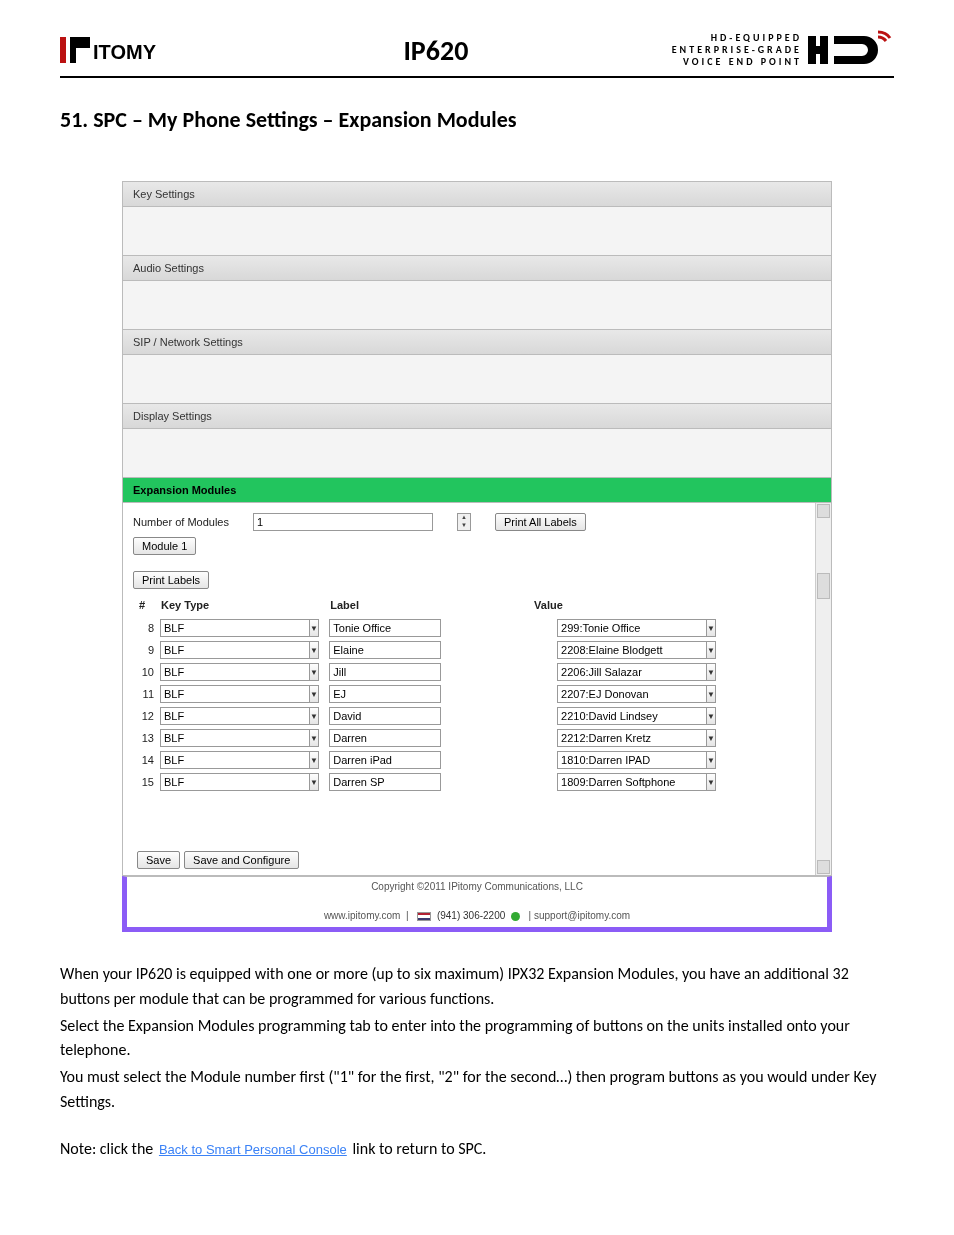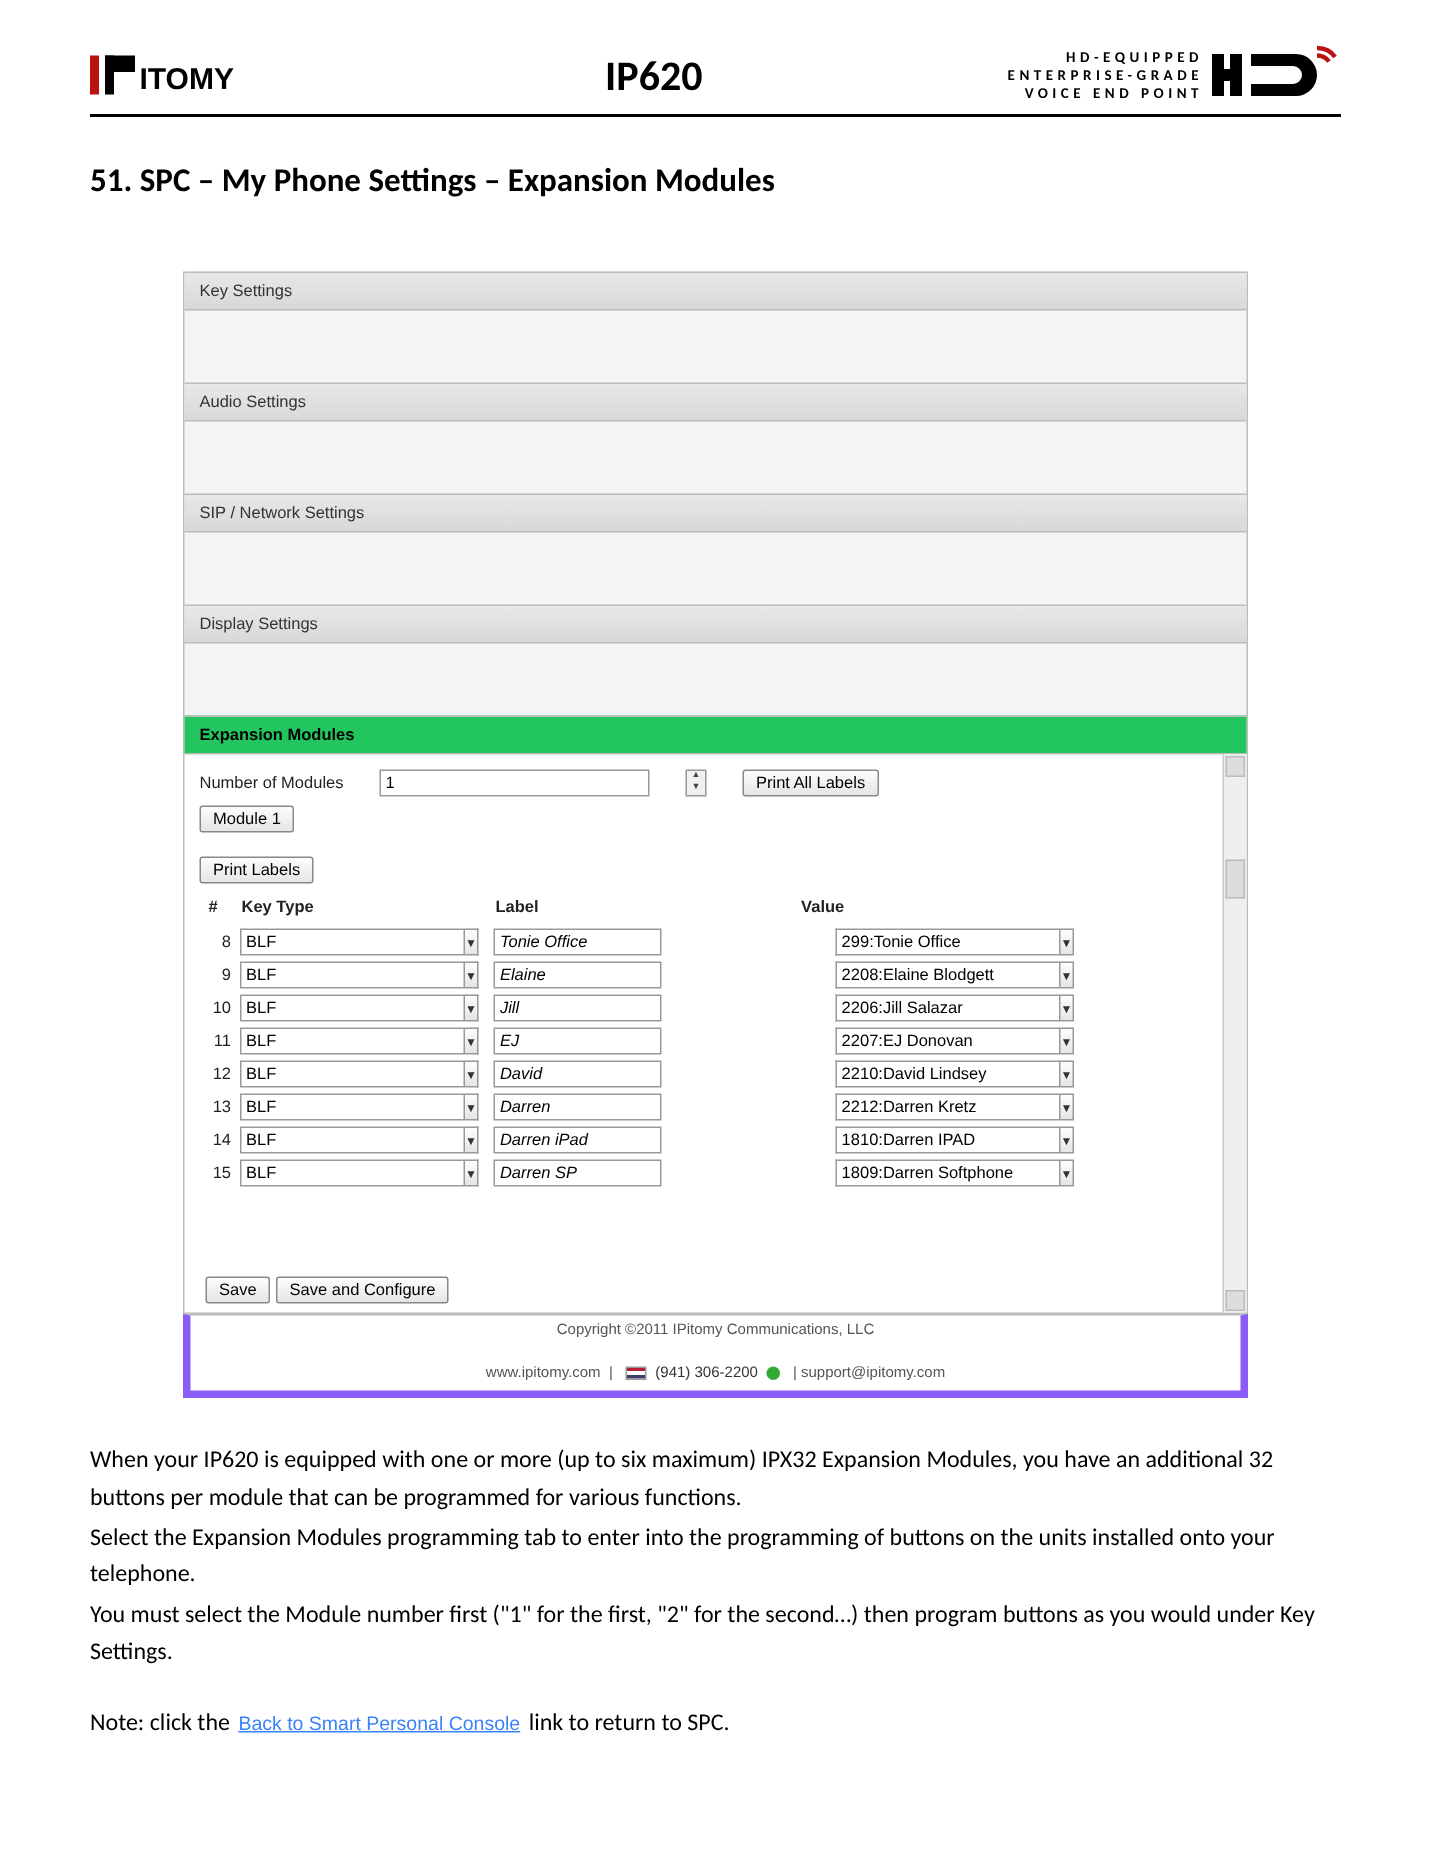--- a/index.html
+++ b/index.html
@@ -180,21 +180,21 @@
     font-size: 8px;
     color: #333;
   }
   .label-input, .value-input {
     border: 1px solid #999;
     background: #fff;
     font-size: 11px;
     padding: 1px 3px;
     height: 18px;
   }
-  .label-input { width: 112px; font-style: italic; }
+  .label-input { width: 112px; }
   .value-wrap { display:flex; align-items:stretch; width: 152px; padding-left: 24px; }
   .value-wrap .value-input { flex:1; border-right:none; }
   .value-wrap .sel-caret { border-left:1px solid #999; }
 
   .save-row {
     margin-top: 56px;
     padding: 2px 4px 4px 4px;
     display: flex;
     gap: 4px;
   }

